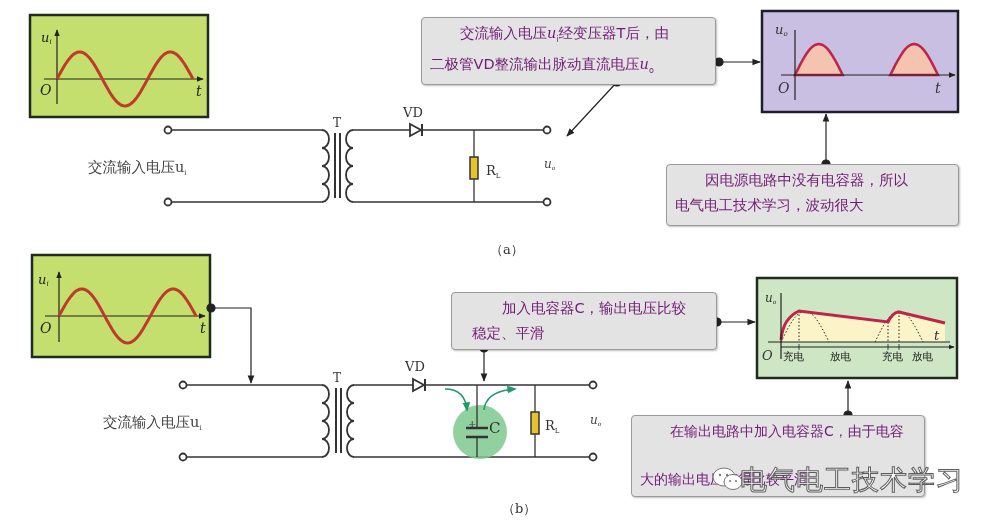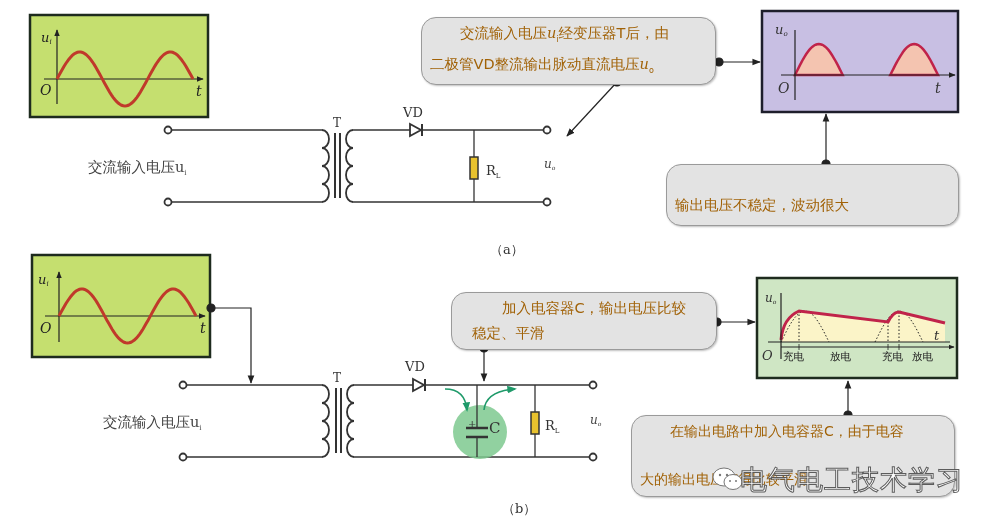--- a/index.html
+++ b/index.html
@@ -1,22 +1,22 @@
 <!DOCTYPE html>
 <html><head>
 <meta charset="utf-8">
 <style>
   html, body { margin: 0; padding: 0; background: #ffffff; }
   body { width: 1000px; height: 525px; position: relative; overflow: hidden;
          font-family: "DejaVu Sans", sans-serif; }
   #stage { position: absolute; left: 0; top: 0; }
   .ser { font-family: "DejaVu Serif", "Liberation Serif", serif; }
   .callout { position: absolute; background: #e3e3e3; border: 1px solid #9a9a9a;
-             border-radius: 15px; box-shadow: 1px 1px 2px rgba(0,0,0,0.25);
-             font-family: "DejaVu Sans", sans-serif; font-size: 14.5px; color: #a16207;
+             border-radius: 4px; box-shadow: 1px 1px 2px rgba(0,0,0,0.25);
+             font-family: "DejaVu Sans", sans-serif; font-size: 14.5px; color: #701a75;
              line-height: 25px; padding: 3px 8px; box-sizing: border-box; }
   .callout .ind { display: inline-block; width: 30px; }
   .callout i { font-family: "DejaVu Serif", serif; font-style: italic; }
   .callout sub { font-size: 8px; }
   .wm { position: absolute; left: 740px; top: 462px; font-size: 27px; color: #ffffff;
         -webkit-text-stroke: 1px #555; font-family: Liberation Sans, sans-serif;
         letter-spacing: 1px; opacity: 0.95; }
   .wm-icon { position: absolute; left: 712px; top: 466px; width: 32px; height: 26px; }
 </style>
 </head>
@@ -178,30 +178,30 @@
     <line x1="848" y1="415" x2="848" y2="381" marker-end="url(#arr)"></line>
   </g>
 </svg>
 
 <div class="callout" style="left:421px; top:17px; width:295px; height:68px;">
   <span class="ind"></span><span>交流输入电压</span><i>u</i><sub>i</sub><span>经变压器T后，由</span><br>
   <span>二极管VD整流输出脉动直流电压</span><i>u</i><sub>o</sub>
 </div>
 
 <div class="callout" style="left:666px; top:164px; width:293px; height:62px;">
-  <span class="ind"></span><br>
-  <span>输出电压不稳定，波动很大</span>
+  <span class="ind"></span><span>因电源电路中没有电容器，所以</span><br>
+  <span>电气电工技术学习，波动很大</span>
 </div>
 
 <div class="callout" style="left:451px; top:292px; width:266px; height:58px;padding-left:20px;">
   <span class="ind"></span><span>加入电容器C，输出电压比较</span><br>
   <span>稳定、平滑</span>
 </div>
 
-<div class="callout" style="left:631px; top:415px; width:324px; height:82px; font-size:14px; line-height:24px;">
+<div class="callout" style="left:631px; top:415px; width:294px; height:82px; font-size:14px; line-height:24px;">
   <span class="ind"></span><span>在输出电路中加入电容器C，由于电容</span><br>
   <br>
   <span>大的输出电压变得比较平滑</span>
 </div>
 
 <svg class="wm-icon" viewBox="0 0 32 26">
   <ellipse cx="12" cy="11" rx="11" ry="9" fill="#fff" stroke="#777" stroke-width="1"></ellipse>
   <ellipse cx="21" cy="16" rx="9" ry="7.5" fill="#fff" stroke="#777" stroke-width="1"></ellipse>
   <circle cx="8" cy="9" r="1.2" fill="#777"></circle>
     <circle cx="15" cy="9" r="1.2" fill="#777"></circle>

